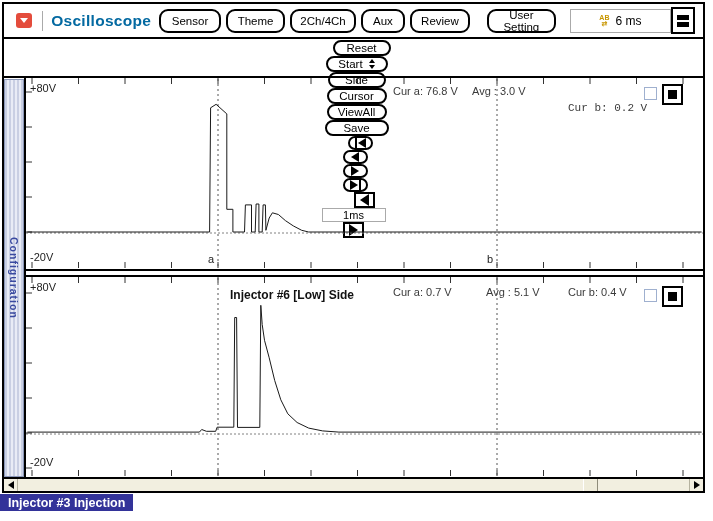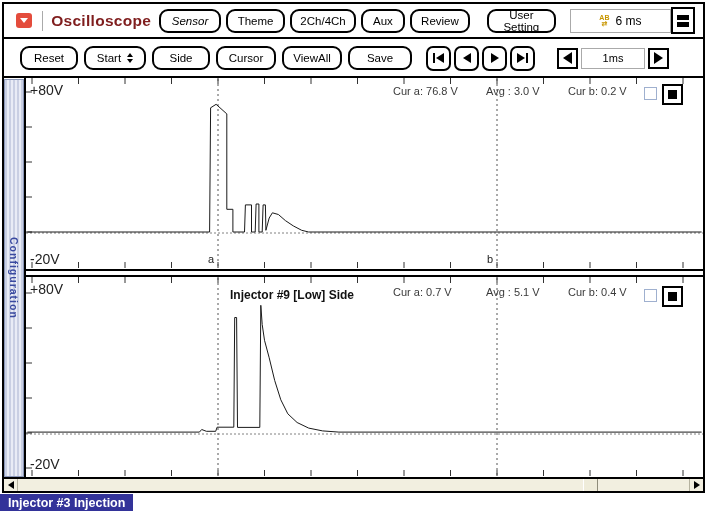--- a/index.html
+++ b/index.html
@@ -5,29 +5,29 @@
   html,body{margin:0;padding:0;background:#fff;}
   #app{position:relative;width:713px;height:521px;background:#fff;
        font-family:"Liberation Sans",sans-serif;color:#000;overflow:hidden;}
   .abs{position:absolute;}
   
   .win-frame{left:2px;top:2px;width:703px;height:491px;border:2px solid #000;box-sizing:border-box;}
   .hline{left:4px;width:699px;height:2px;background:#000;}
   
   .row{left:4px;width:699px;display:flex;align-items:center;}
   .row1{top:4px;height:33px;}
-  .row2{top:40px;height:36px;}
+  .row2{top:40px;height:36px;flex-direction:column;}
   .btn{background:#fff;border:2px solid #000;border-radius:9px;height:24px;
        display:flex;align-items:center;justify-content:center;font-size:11.5px;
        font-family:"Liberation Sans",sans-serif;cursor:pointer;padding:0 4px;box-sizing:border-box;}
   .red-drop{width:17px;height:15px;background:#e44c3c;border-radius:3px;margin-left:12px;
        display:flex;align-items:center;justify-content:center;cursor:pointer;}
   .red-drop .tri{width:0;height:0;border-left:4px solid transparent;border-right:4px solid transparent;border-top:5px solid #fff;}
   .tdiv{width:1px;height:20px;background:#aaa;margin:0 8px 0 10px;}
-  .app-title{font-size:15.5px;font-weight:bold;color:#7f1d1d;letter-spacing:.3px;}
+  .app-title{font-size:15.5px;font-weight:bold;color:#0369a1;letter-spacing:.3px;}
   .time-box{border:1px solid #aaa;height:22px;width:104px;margin-left:14px;display:flex;
        align-items:center;justify-content:center;gap:6px;font-size:12px;}
   .ab-icon{color:#c89600;font-weight:bold;font-size:7px;line-height:6px;text-align:center;}
   .menu-btn{margin-left:auto;margin-right:8px;width:21px;height:23px;border:2px solid #000;
        background:#fff;display:flex;flex-direction:column;align-items:center;justify-content:center;gap:2px;cursor:pointer;}
   .menu-bar{width:12px;height:5px;background:#000;}
   .spin{display:flex;flex-direction:column;gap:2px;margin-left:6px;}
   .spin i{display:block;width:0;height:0;border-left:3.5px solid transparent;border-right:3.5px solid transparent;}
   .spin .up{border-bottom:4px solid #000;}
   .spin .dn{border-top:4px solid #000;}
@@ -42,21 +42,21 @@
   .tb-btn .tr{width:0;height:0;border-top:6px solid transparent;border-bottom:6px solid transparent;border-left:9px solid #000;}
   .tb-field{width:64px;height:21px;border:1px solid #aaa;margin:0 3px;display:flex;
       align-items:center;justify-content:center;font-size:11px;box-sizing:border-box;}
   
   .cfg-tab{left:4px;top:79px;width:20px;height:398px;box-sizing:border-box;border:1px solid #8a97b8;
       background:repeating-linear-gradient(90deg,#c9cfe3 0 2px,#e9ecf6 2px 4px);
       display:flex;align-items:center;justify-content:center;cursor:pointer;}
   .cfg-tab span{writing-mode:vertical-rl;font-size:10.5px;font-weight:bold;color:#3a4aa0;letter-spacing:1px;}
   .plot-left-border{left:24px;top:78px;width:2px;height:399px;background:#000;}
   
-  .vlabel{font-size:14px;color:#222;}
+  .vlabel{font-size:11px;color:#222;}
   .ptitle{font-size:12px;font-weight:bold;color:#111;white-space:nowrap;}
   .readout{font-size:11px;color:#3a3a3a;white-space:nowrap;}
   .cursor-label{font-size:11px;color:#222;}
   .cb-empty{width:13px;height:13px;border:1px solid #9fb0cf;background:#fff;padding:0;cursor:pointer;}
   .cb-checked{width:17px;height:17px;border:2px solid #000;background:#fff;padding:0;cursor:pointer;
       display:flex;align-items:center;justify-content:center;box-sizing:content-box;}
   .cb-fill{width:9px;height:9px;background:#000;}
   svg.plot{display:block;}
   
   .sb-topline{left:4px;top:477px;width:699px;height:2px;background:#000;}
@@ -78,21 +78,21 @@
 <div id="app">
 
   <div class="abs win-frame"></div>
 
   <div class="abs row row1">
     <div class="red-drop">
       <span class="tri"></span>
     </div>
     <div class="tdiv"></div>
     <span class="app-title">Oscilloscope</span>
-    <button class="btn" style="margin-left:8px;width:64px;font-style:italic;">Sensor</button>
+    <button class="btn" style="margin-left:8px;width:64px;">Sensor</button>
     <button class="btn" style="margin-left:5px;width:62px;">Theme</button>
     <button class="btn" style="margin-left:5px;width:68px;">2Ch/4Ch</button>
     <button class="btn" style="margin-left:5px;width:46px;">Aux</button>
     <button class="btn" style="margin-left:5px;width:62px;">Review</button>
     <button class="btn" style="margin-left:17px;width:72px;">User Setting</button>
     <div class="time-box">
       <span class="ab-icon">
         <span>AB</span><br>
         <span>⇄</span>
       </span>
@@ -186,22 +186,22 @@
       <line x1="0" y1="84" x2="6" y2="84" stroke="#333" stroke-width="1"></line>
       <line x1="0" y1="49" x2="6" y2="49" stroke="#333" stroke-width="1"></line>
       <line x1="0" y1="14" x2="6" y2="14" stroke="#333" stroke-width="1"></line>
       <line x1="192" y1="1" x2="192" y2="190" stroke="#555" stroke-width="1" stroke-dasharray="2 3"></line>
       <line x1="471" y1="1" x2="471" y2="190" stroke="#555" stroke-width="1" stroke-dasharray="2 3"></line>
       <polyline points="1.4,154.0 183.6,154.0 184.6,29.8 190.1,26.3 200.8,35.9 200.8,131.3 206.9,131.3 206.9,154.0 218.5,154.0 219.4,126.9 225.5,126.9 225.5,154.0 229.2,154.0 230.1,126.0 232.9,126.0 232.9,154.0 236.2,154.0 237.1,126.9 239.4,126.9 239.9,152.3 243.2,140.0 246.4,134.8 252.4,136.5 259.4,142.6 267.3,147.9 275.7,152.3 282.7,154.0 675.6,154.0" fill="none" stroke="#1a1a1a" stroke-width="1"></polyline>
     </svg>
   <span class="abs vlabel" style="left:30px;top:82px;">+80V</span>
   <span class="abs vlabel" style="left:30px;top:251px;">-20V</span>
   <span class="abs readout" style="left:393px;top:85px;">Cur a: 76.8 V</span>
-  <span class="abs readout" style="left:486px;top:85px;">Avg : 3.0 V</span>
-  <span class="abs readout" style="left:568px;top:85px;">Cur b: 0.2 V</span>
+  <span class="abs readout" style="left:472px;top:85px;">Avg : 3.0 V</span>
+  <span class="abs readout" style="left:568px;top:102px;font-family:Liberation Mono, monospace;">Cur b: 0.2 V</span>
   <button class="abs cb-empty" style="left:644px;top:87px;"></button>
   <button class="abs cb-checked" style="left:662px;top:84px;">
     <span class="cb-fill"></span>
   </button>
   <span class="abs cursor-label" style="left:208px;top:253px;">a</span>
   <span class="abs cursor-label" style="left:487px;top:253px;">b</span>
 
   <div class="abs" style="left:24px;top:269px;width:679px;height:2px;background:#000;"></div>
   <div class="abs" style="left:24px;top:275px;width:679px;height:2px;background:#000;"></div>
 
@@ -242,21 +242,21 @@
       <line x1="0" y1="121" x2="6" y2="121" stroke="#333" stroke-width="1"></line>
       <line x1="0" y1="86" x2="6" y2="86" stroke="#333" stroke-width="1"></line>
       <line x1="0" y1="51" x2="6" y2="51" stroke="#333" stroke-width="1"></line>
       <line x1="0" y1="16" x2="6" y2="16" stroke="#333" stroke-width="1"></line>
       <line x1="192" y1="1" x2="192" y2="199" stroke="#555" stroke-width="1" stroke-dasharray="2 3"></line>
       <line x1="471" y1="1" x2="471" y2="199" stroke="#555" stroke-width="1" stroke-dasharray="2 3"></line>
       <polyline points="1.4,155.1 173.4,155.1 175.7,152.5 180.4,154.3 189.7,154.3 191.1,150.2 207.8,150.2 208.7,40.5 210.6,40.5 211.5,150.4 233.8,150.4 234.8,28.3 236.2,47.5 238.5,63.3 243.2,80.8 248.7,103.5 254.8,122.8 261.8,136.8 271.1,145.5 282.7,151.1 296.6,153.9 312.9,155.1 675.6,155.1" fill="none" stroke="#1a1a1a" stroke-width="1"></polyline>
     </svg>
   <span class="abs vlabel" style="left:30px;top:281px;">+80V</span>
   <span class="abs vlabel" style="left:30px;top:456px;">-20V</span>
-  <span class="abs ptitle" style="left:230px;top:288px;">Injector #9 [Low] Side</span>
+  <span class="abs ptitle" style="left:230px;top:288px;">Injector #6 [Low] Side</span>
   <span class="abs readout" style="left:393px;top:286px;">Cur a: 0.7 V</span>
   <span class="abs readout" style="left:486px;top:286px;">Avg : 5.1 V</span>
   <span class="abs readout" style="left:568px;top:286px;">Cur b: 0.4 V</span>
   <button class="abs cb-empty" style="left:644px;top:289px;"></button>
   <button class="abs cb-checked" style="left:662px;top:286px;">
     <span class="cb-fill"></span>
   </button>
 
   <div class="abs sb-topline"></div>
   <div class="abs h-scroll">

